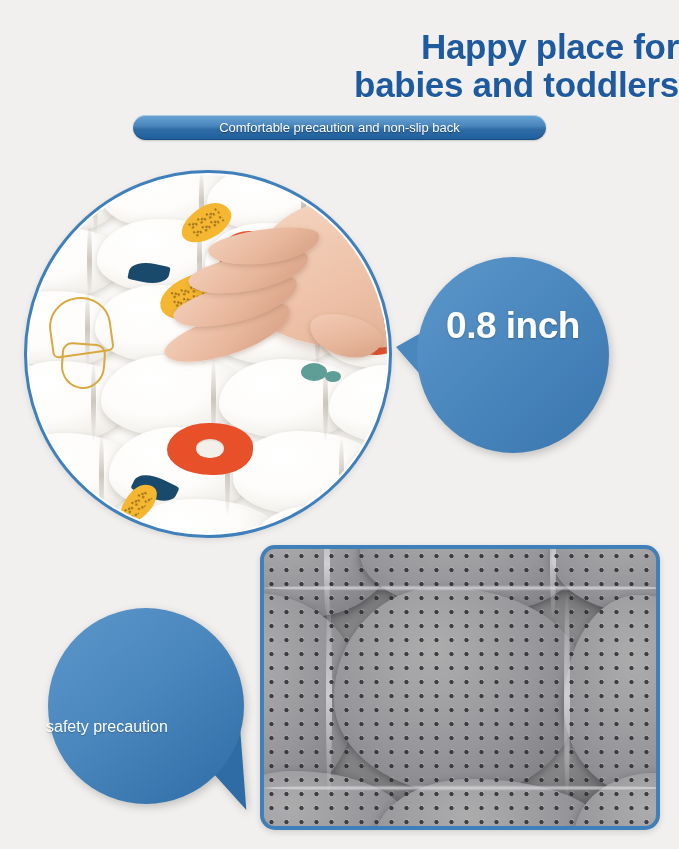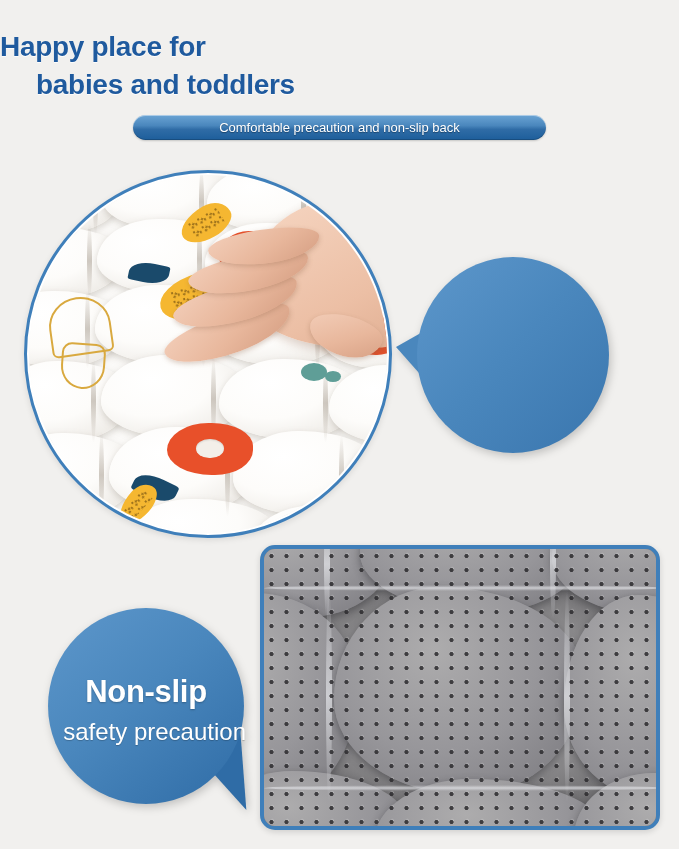--- a/index.html
+++ b/index.html
@@ -7,23 +7,23 @@
   body {
     background:#f1f0ee;
     font-family:"Liberation Sans", sans-serif;
     position:relative;
     overflow:hidden;
   }
 
   
   #header { position:absolute; left:0; top:0; width:679px; height:150px; }
   .title-line {
-    width:679px; text-align:left;
+    width:679px; text-align:right;
     color:#1f5a9e; font-weight:bold;
-    font-size:28px; line-height:38px;
+    font-size:35px; line-height:38px;
     letter-spacing:-0.3px;
     text-shadow:0 1px 0 rgba(255,255,255,.8);
   }
   #title1 { position:absolute; left:0; top:28px; }
   #title2 { position:absolute; left:0; top:66px;padding-left:36px; }
 
   #subtitle-banner {
     position:absolute; left:133px; top:115px;
     width:413px; height:25px;
     border-radius:13px;
@@ -224,22 +224,22 @@
   }
   #nonslip-title {
     position:absolute; left:0; top:66px; width:196px;
     text-align:center;
     color:#fff; font-size:31px; font-weight:bold;
     letter-spacing:-0.3px;
     text-shadow:0 1px 2px rgba(0,0,0,.25);
   }
   #nonslip-sub {
     position:absolute; left:-2px; top:110px; width:200px;
-    text-align:right;
-    color:#fff; font-size:24px; font-weight:normal;
+    text-align:left;
+    color:#fff; font-size:16px; font-weight:normal;
     text-shadow:0 1px 1px rgba(0,0,0,.22);
   }
 </style>
 </head>
 <body>
 
 <div id="header">
   <div class="title-line" id="title1">Happy place for</div>
   <div class="title-line" id="title2">babies and toddlers</div>
 
@@ -322,20 +322,21 @@
       <div class="finger" style="left:56px;  top:26px;  width:112px; height:34px; transform:rotate(-4deg);"></div>
       <div class="finger" style="left:150px; top:118px; width:74px;  height:40px; transform:rotate(18deg);"></div>
     </div>
 
   </div>
 </div>
 
 <div id="inch-bubble">
   <div class="tail"></div>
   <div class="body"></div>
+  <div id="inch-value">0.8 inch</div>
 </div>
 
 <div id="photo-panel">
   <div class="inner">
     <div class="gpuff" style="left:-60px; top:-52px; width:190px; height:120px;"></div>
     <div class="gpuff" style="left:96px;  top:-66px; width:230px; height:130px;"></div>
     <div class="gpuff" style="left:288px; top:-58px; width:190px; height:124px;"></div>
 
     <div class="gpuff" style="left:-86px; top:44px;  width:180px; height:210px;"></div>
     <div class="gpuff" style="left:70px;  top:38px;  width:250px; height:208px;"></div>
@@ -352,15 +353,14 @@
     <div class="gseam" style="left:0px;   top:236px; width:400px; height:6px;"></div>
     <div class="gseam" style="left:0px;   top:36px;  width:400px; height:6px;"></div>
 
     <div id="dots"></div>
   </div>
 </div>
 
 <div id="nonslip-bubble">
   <div class="tail"></div>
   <div class="body"></div>
-  <div id="nonslip-title">Non-slip</div>
   <div id="nonslip-sub">safety precaution</div>
 </div>
 
 </body></html>

